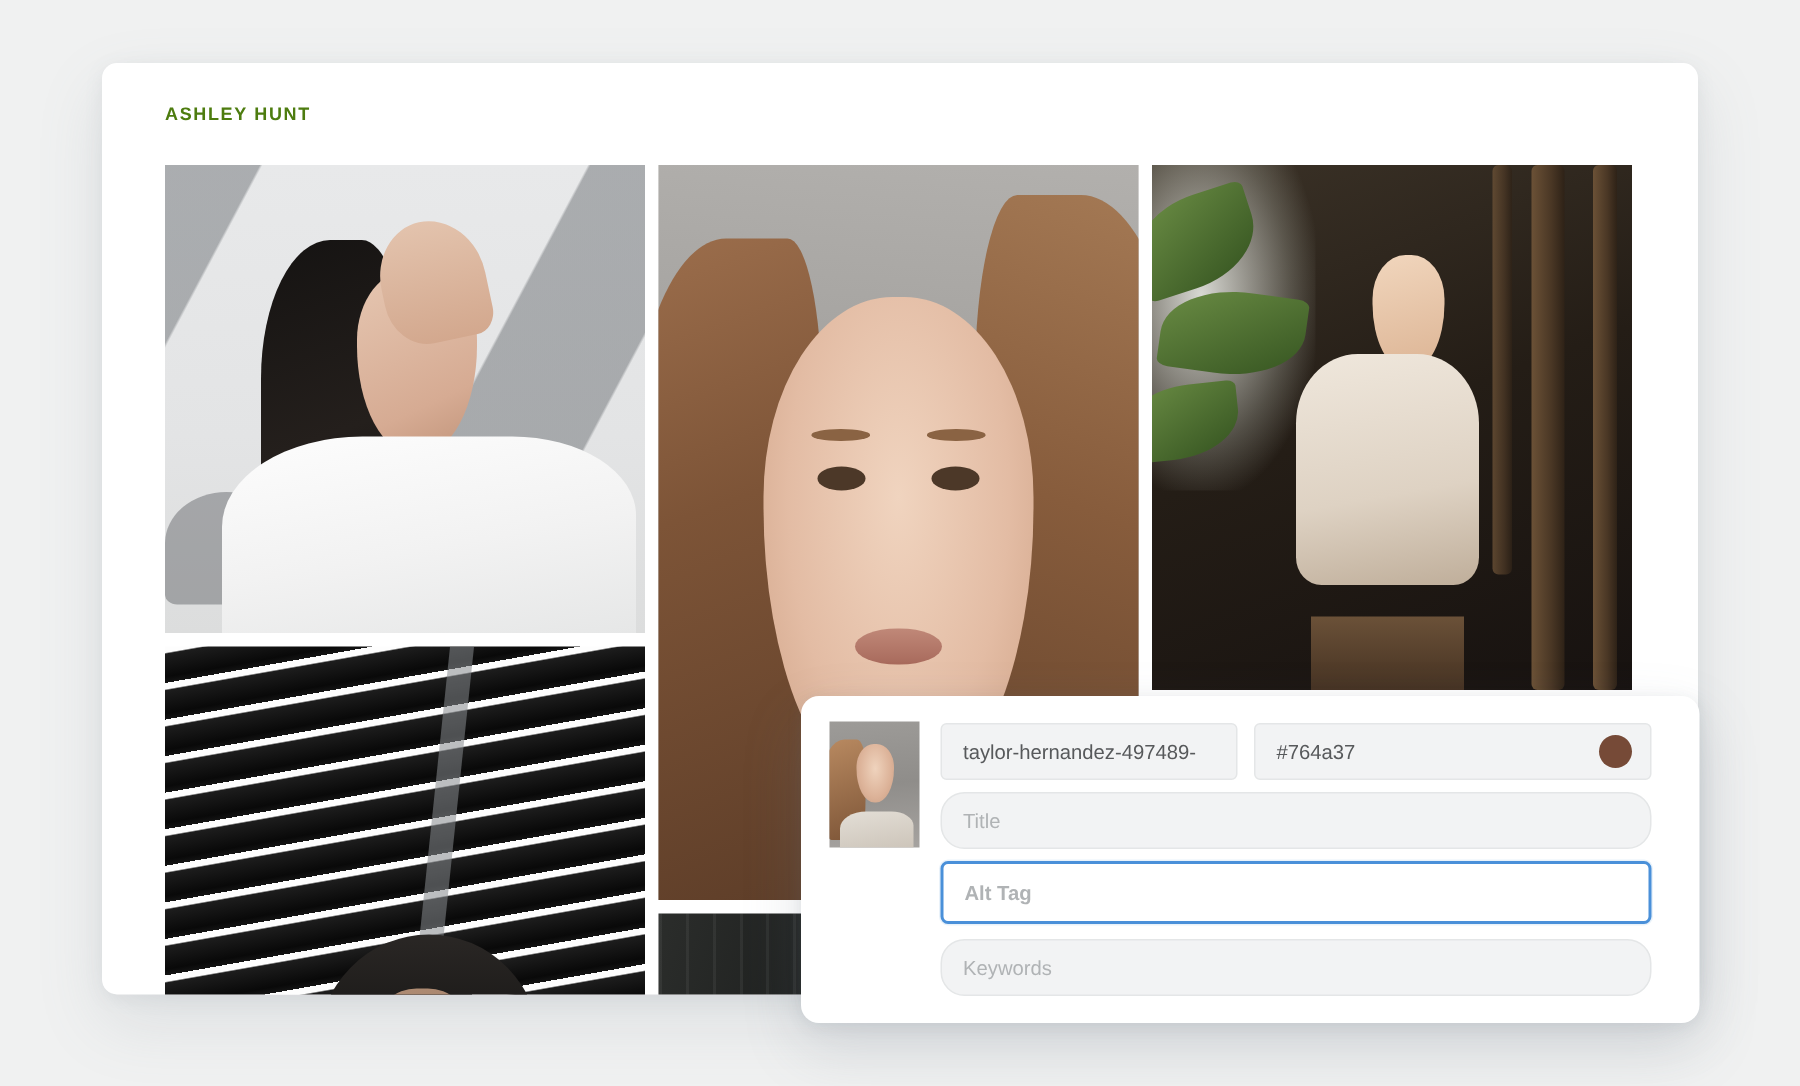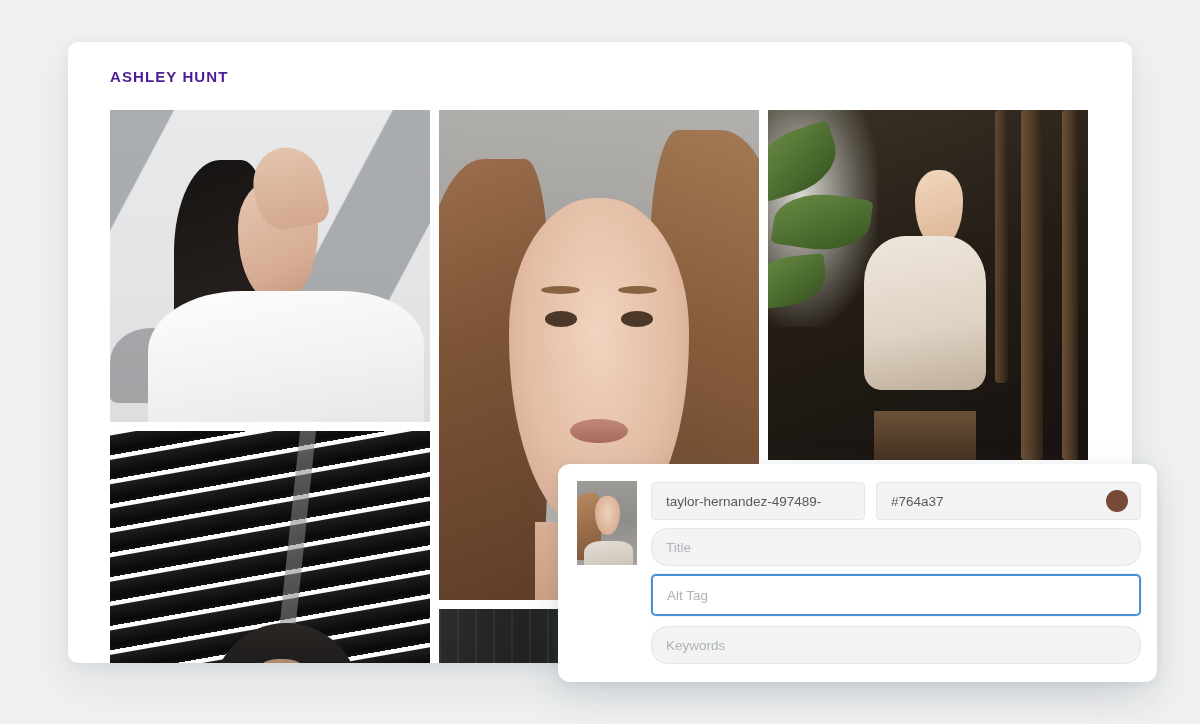--- a/index.html
+++ b/index.html
@@ -34,24 +34,24 @@
   #site-header {
     position: relative;
     height: 68px;
     padding: 0 42px;
     display: flex;
     align-items: center;
     justify-content: space-between;
   }
 
   #brand-logo {
-    font-size: 15px;
+    font-size: 12px;
     font-weight: bold;
     letter-spacing: 1.1px;
-    color: #4c1d95;
+    color: #4d7c0f;
   }
 
   #main-nav {
     display: flex;
     align-items: center;
     gap: 28px;
   }
 
   .nav-link {
     font-size: 11.5px;
@@ -258,30 +258,30 @@
   
   #photo-dark-window { height: 118px;
     background:
       repeating-linear-gradient(92deg, rgba(255,255,255,0.09) 0 2px, rgba(0,0,0,0) 2px 22px),
       linear-gradient(120deg,#35393a 0%, #202423 44%, #2c302f 100%);
   }
 
   
   #metadata-panel {
     position: absolute;
-    left: 558px;
+    left: 534px;
     top: 464px;
     width: 599px;
     height: 218px;
     background: #ffffff;
     border-radius: 12px;
     box-shadow: 0 16px 40px rgba(110,122,134,0.20),
                 0 2px 10px rgba(110,122,134,0.12);
     display: flex;
-    padding: 17px 16px 17px 19px;
+    padding: 17px 32px 17px 19px;
     gap: 14px;
   }
 
   #panel-thumbnail {
     width: 60px;
     height: 84px;
     flex: none;
     position: relative;
     overflow: hidden;
     background: linear-gradient(175deg,#9d9b98 0%, #8f8d8a 50%, #a6a3a0 100%);
@@ -431,21 +431,21 @@
       <div class="field" id="field-color">
         <span>#764a37</span>
         <span id="color-swatch" style="background: rgb(118, 74, 55);"></span>
       </div>
     </div>
 
     <div class="field placeholder" id="field-title">
       <span>Title</span>
     </div>
 
-    <div class="field placeholder" id="field-alttag" style="border-color: rgb(74, 144, 217);">
+    <div class="field placeholder" id="field-alttag" style="border-color: rgb(74, 144, 217); font-weight: bold;">
       <span>Alt Tag</span>
     </div>
 
     <div class="field placeholder" id="field-keywords">
       <span>Keywords</span>
     </div>
 
   </div>
 </div>
 

